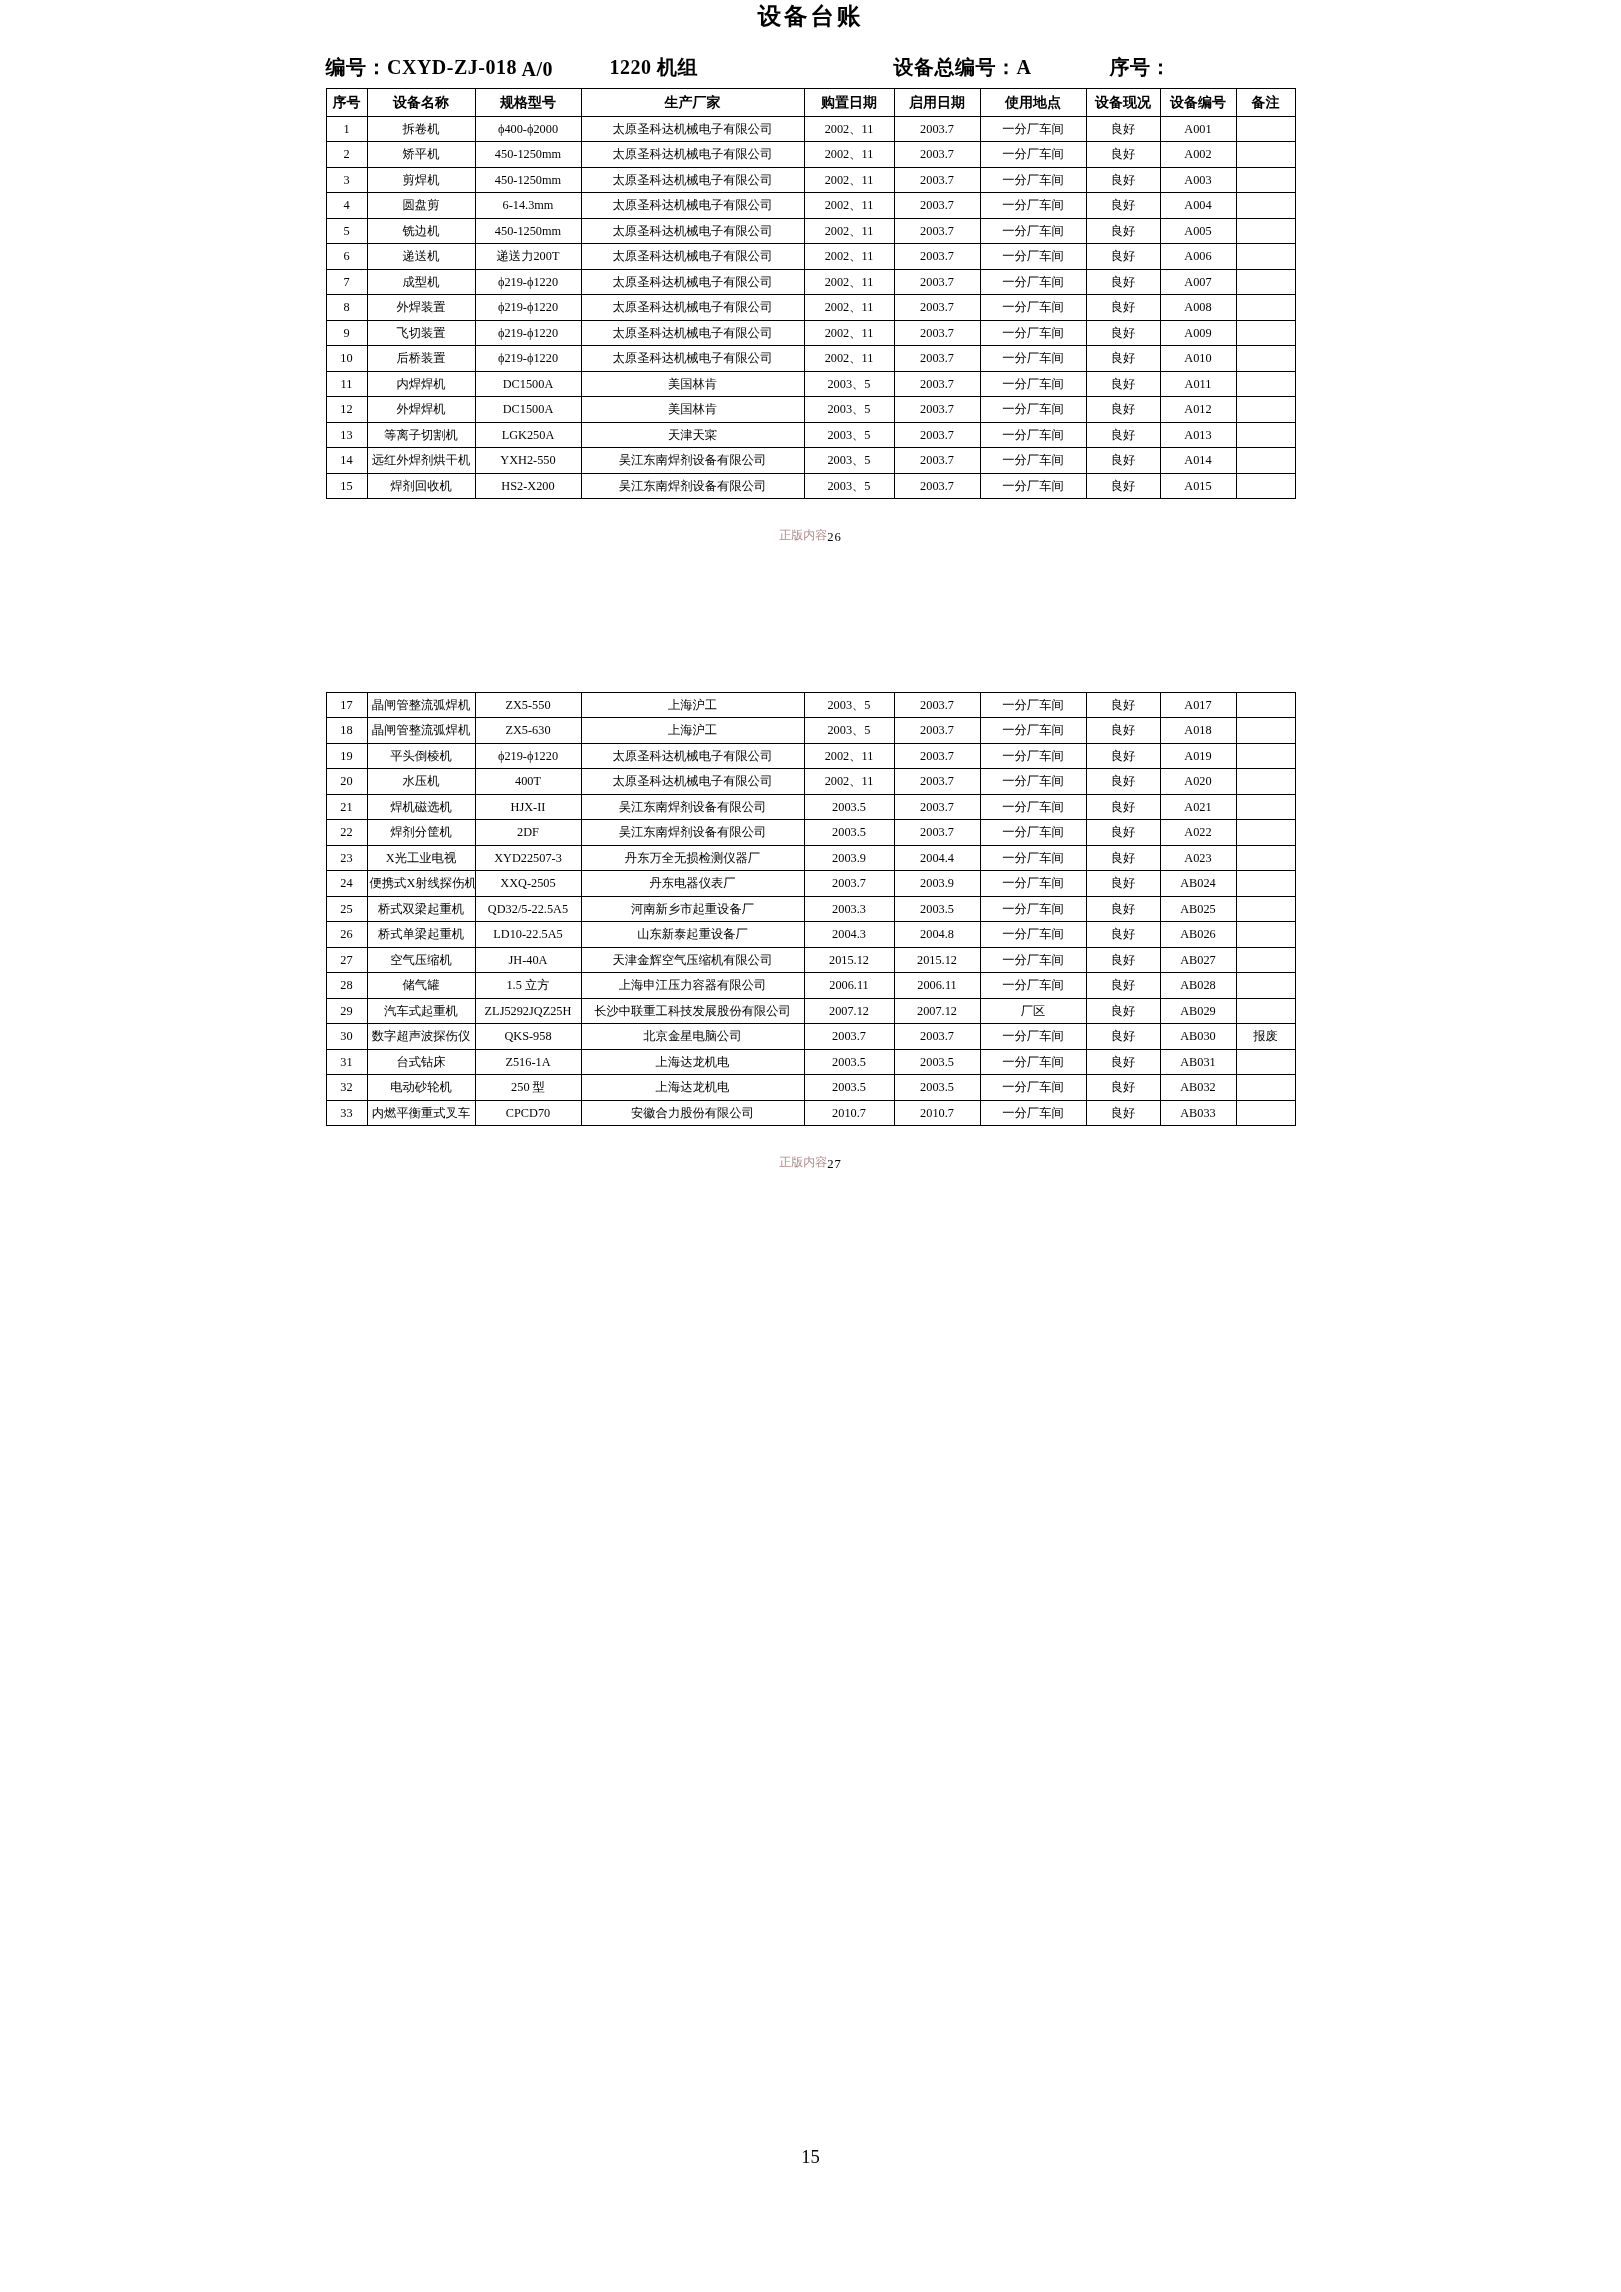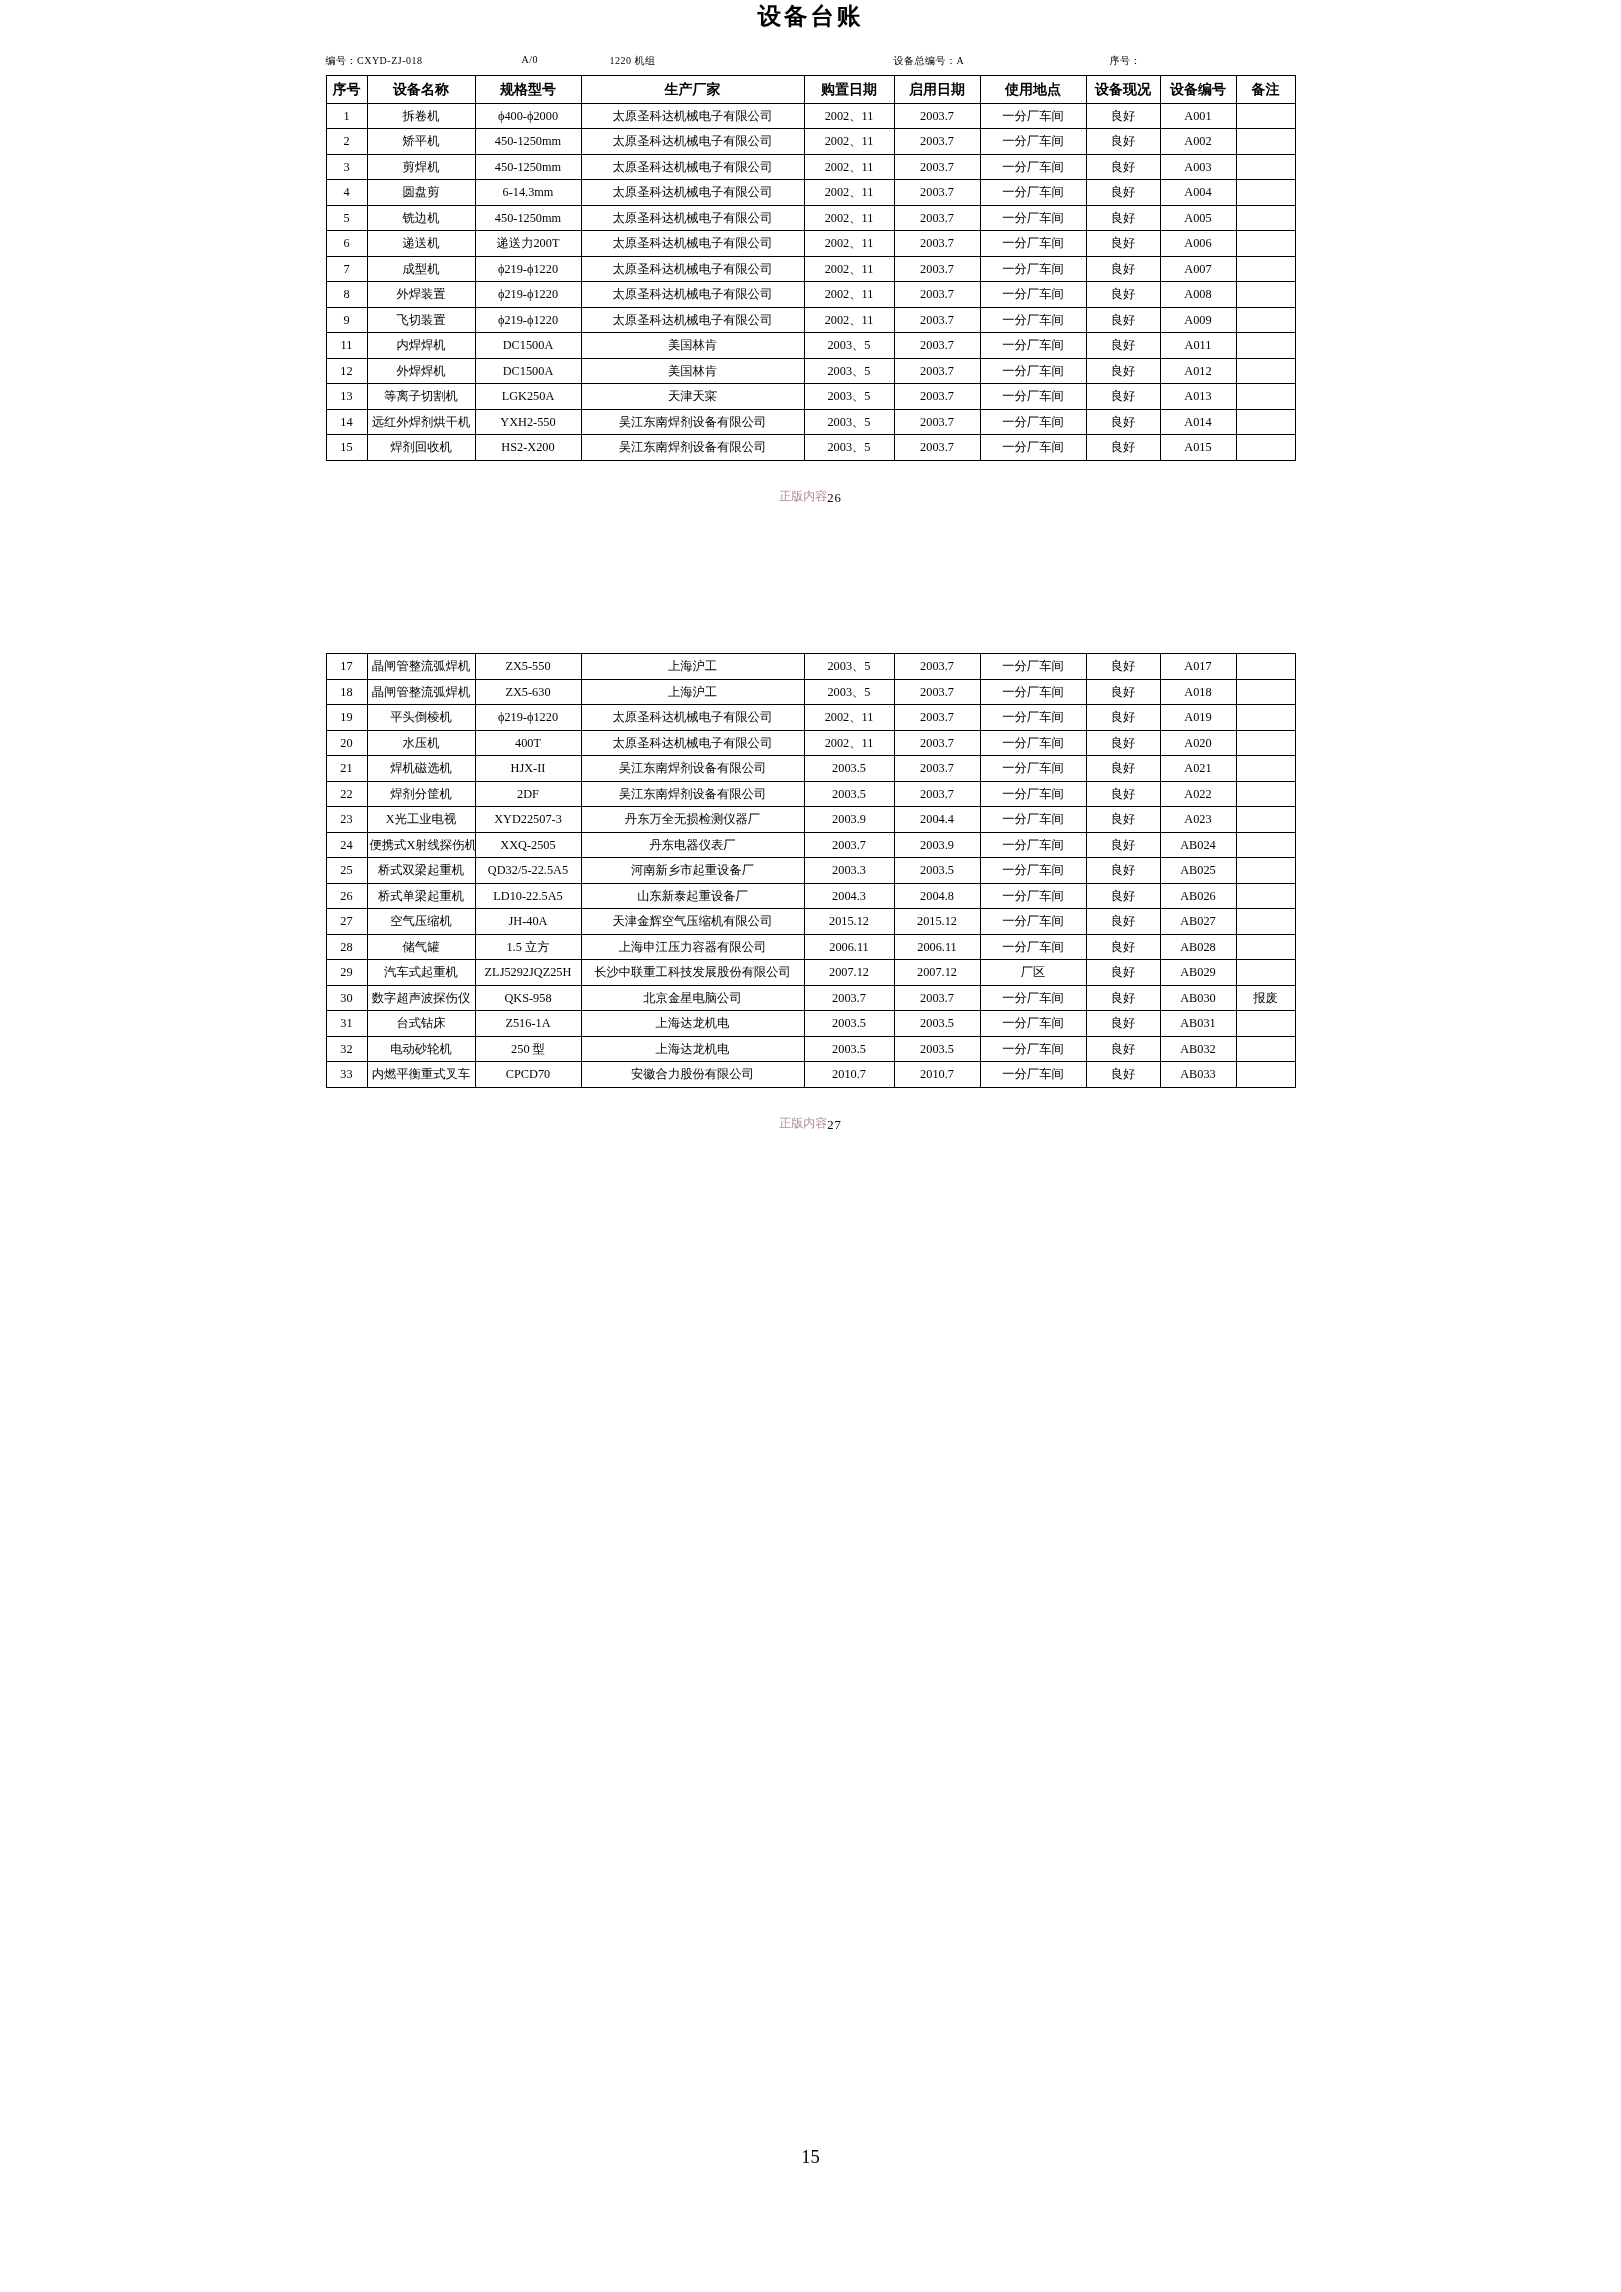--- a/index.html
+++ b/index.html
@@ -24,23 +24,23 @@
     text-align: center;
     font-size: 23.5px;
     font-weight: bold;
     letter-spacing: 2.9px;
     margin: 0;
   }
   .header-line {
     margin: 21.6px auto 7.8px auto;
     width: 970px;
     display: flex;
-    align-items: flex-start;
-    font-size: 10px;
-    font-weight: normal;
+    align-items: flex-end;
+    font-size: 20px;
+    font-weight: bold;
     letter-spacing: 0.5px;
   }
   .header-line .hl-code { width: 196px; }
   .header-line .hl-rev { width: 88px; }
   .header-line .hl-unit { width: 284px; }
   .header-line .hl-total { width: 216px; }
   .header-line .hl-seq { width: 147px; text-align: left; }
 
   table.equip {
     width: 970px;
@@ -246,20 +246,32 @@
           <td>ϕ219-ϕ1220</td>
           <td>太原圣科达机械电子有限公司</td>
           <td>2002、11</td>
           <td>2003.7</td>
           <td>一分厂车间</td>
           <td>良好</td>
           <td>A009</td>
           <td></td>
         </tr>
         <tr>
+          <td>10</td>
+          <td>后桥装置</td>
+          <td>ϕ219-ϕ1220</td>
+          <td>太原圣科达机械电子有限公司</td>
+          <td>2002、11</td>
+          <td>2003.7</td>
+          <td>一分厂车间</td>
+          <td>良好</td>
+          <td>A010</td>
+          <td></td>
+        </tr>
+        <tr>
           <td>11</td>
           <td>内焊焊机</td>
           <td>DC1500A</td>
           <td>美国林肯</td>
           <td>2003、5</td>
           <td>2003.7</td>
           <td>一分厂车间</td>
           <td>良好</td>
           <td>A011</td>
           <td></td>

